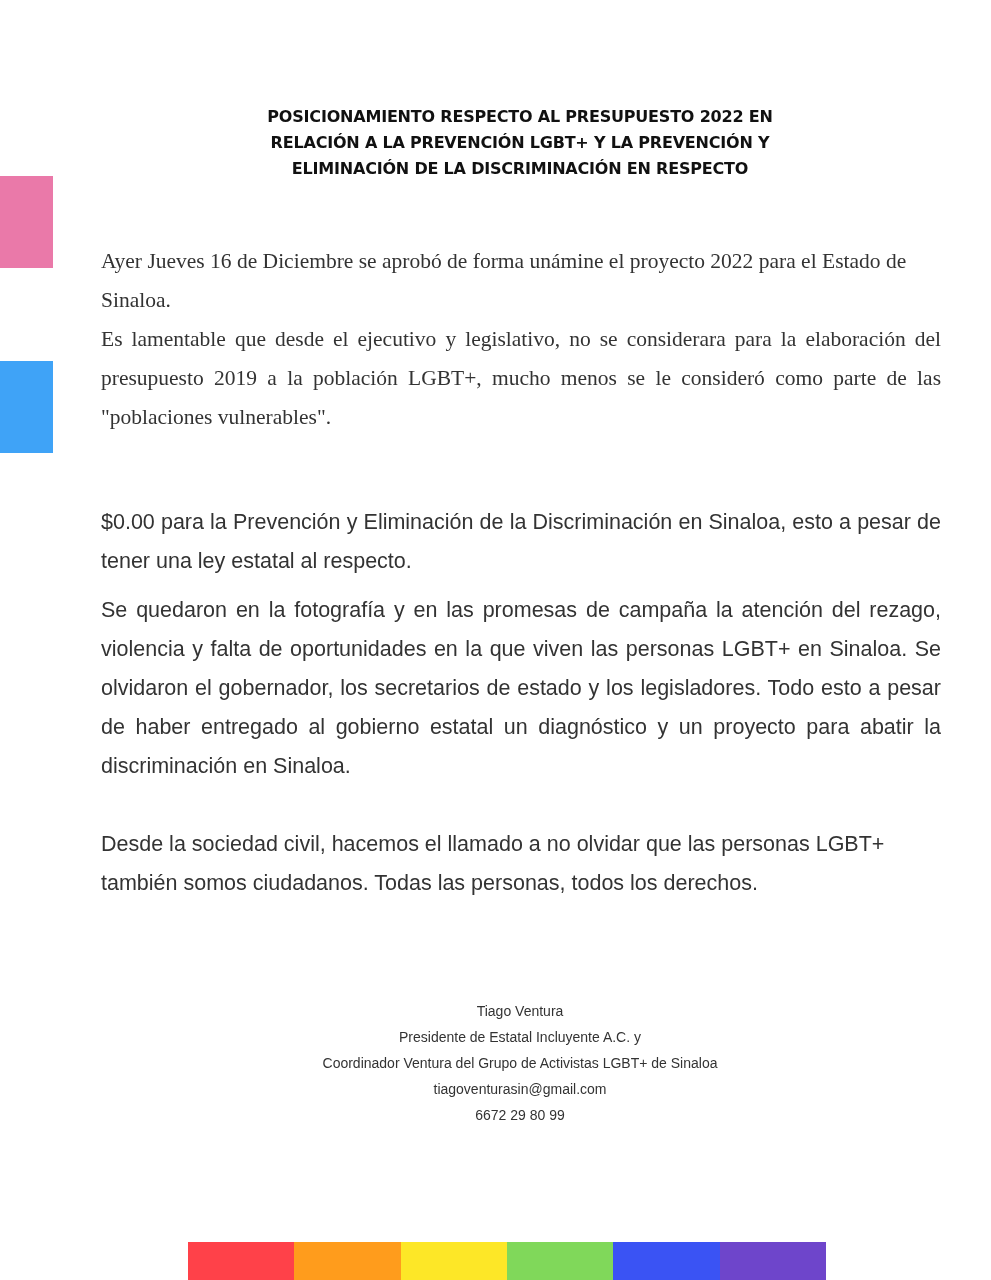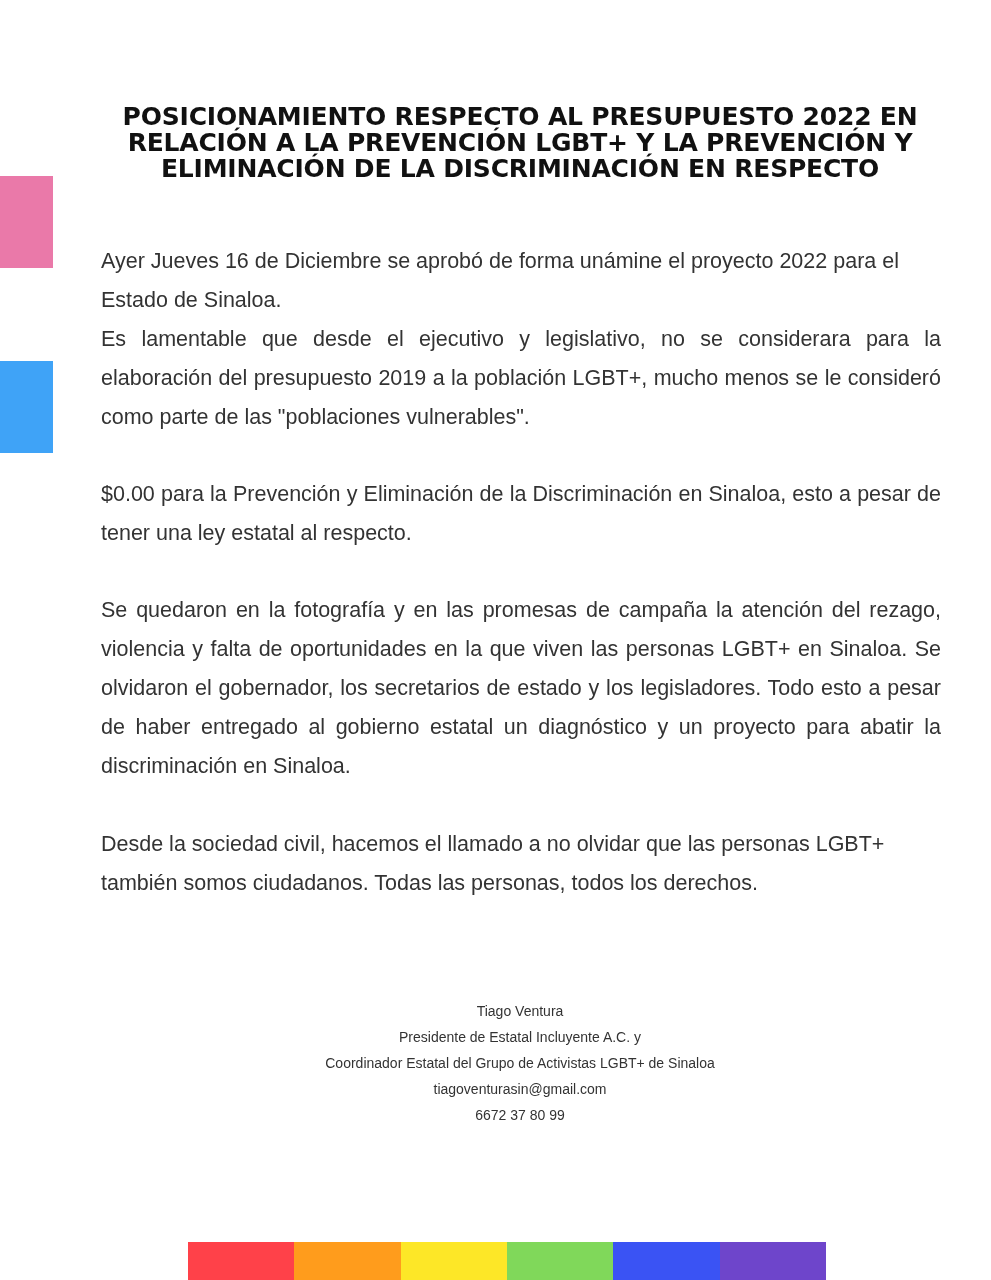--- a/index.html
+++ b/index.html
@@ -25,43 +25,43 @@
 
     .title {
       position: absolute;
       left: 100px;
       width: 840px;
       top: 104px;
       margin: 0;
       text-align: center;
       font-family: "DejaVu Sans", sans-serif;
       font-weight: bold;
-      font-size: 25px;
+      font-size: 16px;
       line-height: 26px;
       letter-spacing: -0.2px;
       color: #111111;
     }
 
     .body-text {
       position: absolute;
       left: 101px;
       width: 840px;
       font-family: "Liberation Sans", sans-serif;
       font-size: 21.5px;
       line-height: 39px;
       color: #333333;
       margin: 0;
     }
     .body-text p {
       margin: 0;
       text-align: justify;
       text-align-last: left;
     }
-    .para-1 { top: 242px; }
-    .para-2 { top: 475px; }
+    .para-1 { top: 242px; font-family: Liberation Serif, serif; }
+    .para-2 { top: 503px; }
     .para-3 { top: 591px; }
     .para-4 { top: 825px; }
     .para-1 p, .para-4 p { text-align: left; }
 
     .signature {
       position: absolute;
       left: 120px;
       width: 800px;
       top: 998px;
       text-align: center;
@@ -110,23 +110,23 @@
   <p>Se quedaron en la fotografía y en las promesas de campaña la atención del rezago, violencia y falta de oportunidades en la que viven las personas LGBT+ en Sinaloa. Se olvidaron el gobernador, los secretarios de estado y los legisladores. Todo esto a pesar de haber entregado al gobierno estatal un diagnóstico y un proyecto para abatir la discriminación en Sinaloa.</p>
 </div>
 
 <div class="body-text para-4">
   <p>Desde la sociedad civil, hacemos el llamado a no olvidar que las personas LGBT+ también somos ciudadanos. Todas las personas, todos los derechos.</p>
 </div>
 
 <div class="signature">
   <div>Tiago Ventura</div>
   <div>Presidente de Estatal Incluyente A.C. y</div>
-  <div>Coordinador Estatal del Grupo de Activistas LGBT+ de Sinaloa</div>
+  <div>Coordinador Ventura del Grupo de Activistas LGBT+ de Sinaloa</div>
   <div>tiagoventurasin@gmail.com</div>
-  <div>6672 37 80 99</div>
+  <div>6672 29 80 99</div>
 </div>
 
 <div class="rainbow">
   <div class="stripe" style="background: rgb(255, 65, 73);"></div>
   <div class="stripe" style="background: rgb(255, 156, 28);"></div>
   <div class="stripe" style="background: rgb(253, 231, 39);"></div>
   <div class="stripe" style="background: rgb(128, 216, 90);"></div>
   <div class="stripe" style="background: rgb(58, 83, 244);"></div>
   <div class="stripe" style="background: rgb(110, 69, 203);"></div>
 </div>

